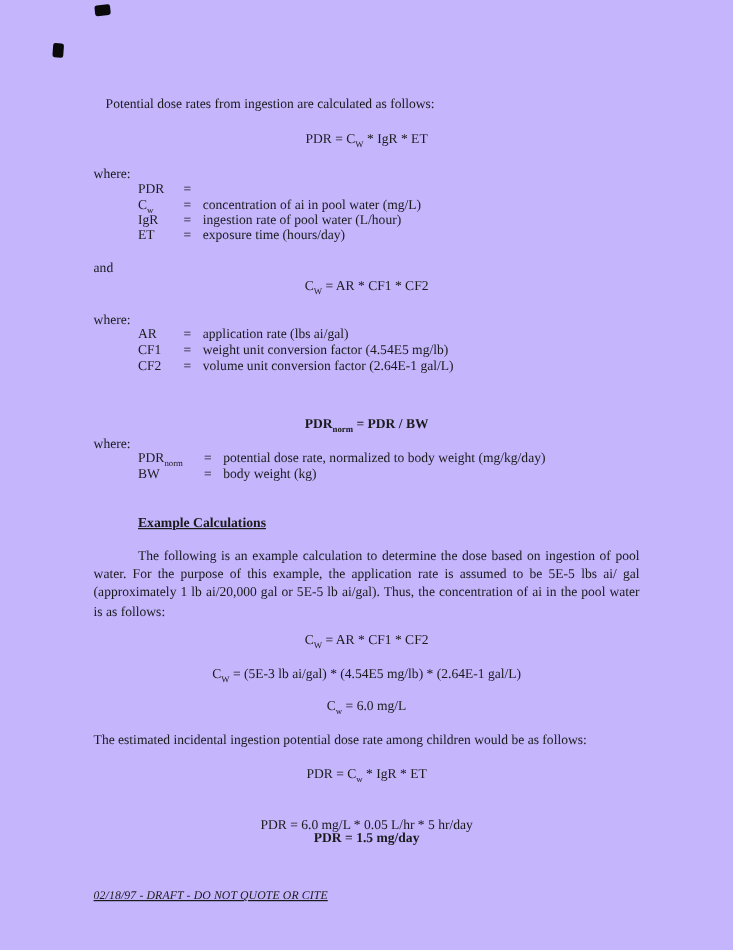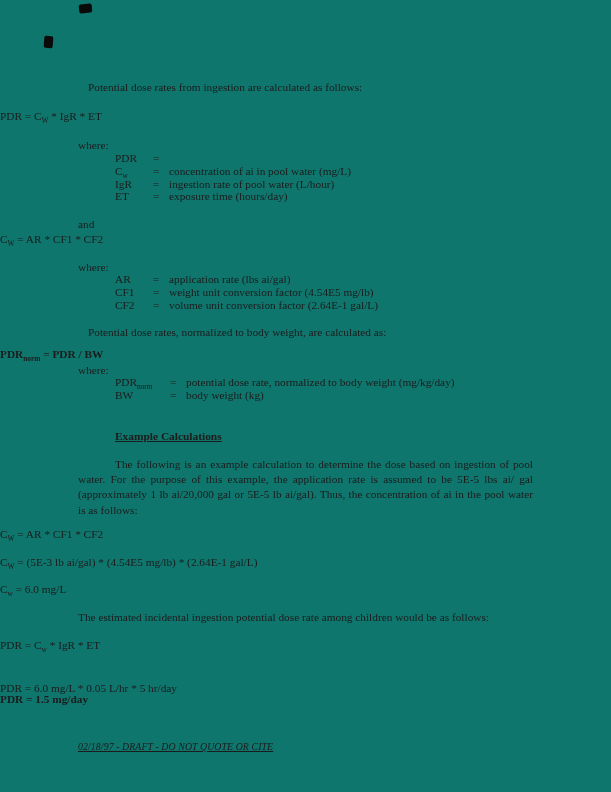--- a/index.html
+++ b/index.html
@@ -7,30 +7,30 @@
   html,body { background:#ffffff; }
   body {
     font-family:"Liberation Serif", serif;
     color:#1b1b1b;
     -webkit-font-smoothing:antialiased;
   }
   .page {
     position:relative;
     width:611px;
     height:792px;
-    background:#0f766e;
+    background:#c4b5fd;
     overflow:hidden;
     margin:0 auto;
   }
   .abs { position:absolute; }
   .body-text { font-size:11.3px; line-height:14px; }
   .indent { text-indent:10px; }
   .equation {
     left:0; right:0;
-    text-align:left;
+    text-align:center;
     font-size:11.3px;
     line-height:14px;
     white-space:pre;
   }
   sub { font-size:0.65em; line-height:0; }
   .where-label { font-size:11.3px; line-height:14px; }
   .wgroup { left:78px; right:40px; }
   .wrow { display:flex; font-size:11.3px; line-height:12.8px; }
   .wterm { margin-left:37px; width:38px; flex:0 0 auto; }
   .wterm.wide { width:55px; }
@@ -120,21 +120,20 @@
       <span class="weq">=</span>
       <span class="wdef">weight unit conversion factor (4.54E5 mg/lb)</span>
     </div>
     <div class="wrow">
       <span class="wterm"><span>CF2</span></span>
       <span class="weq">=</span>
       <span class="wdef">volume unit conversion factor (2.64E-1 gal/L)</span>
     </div>
   </div>
 
-  <div class="abs body-text indent" style="top:325px; left:78px; right:40px;">Potential dose rates, normalized to body weight, are calculated as:</div>
 
   <div class="abs equation" style="top:347px;font-weight:bold;"><span>PDR</span><sub>norm</sub><span> = PDR / BW</span></div>
 
   <div class="abs where-label" style="top:363px; left:78px;">where:</div>
 
   <div class="abs wgroup" style="top:376px;">
     <div class="wrow">
       <span class="wterm wide"><span>PDR</span><sub>norm</sub></span>
       <span class="weq">=</span>
       <span class="wdef">potential dose rate, normalized to body weight (mg/kg/day)</span>

